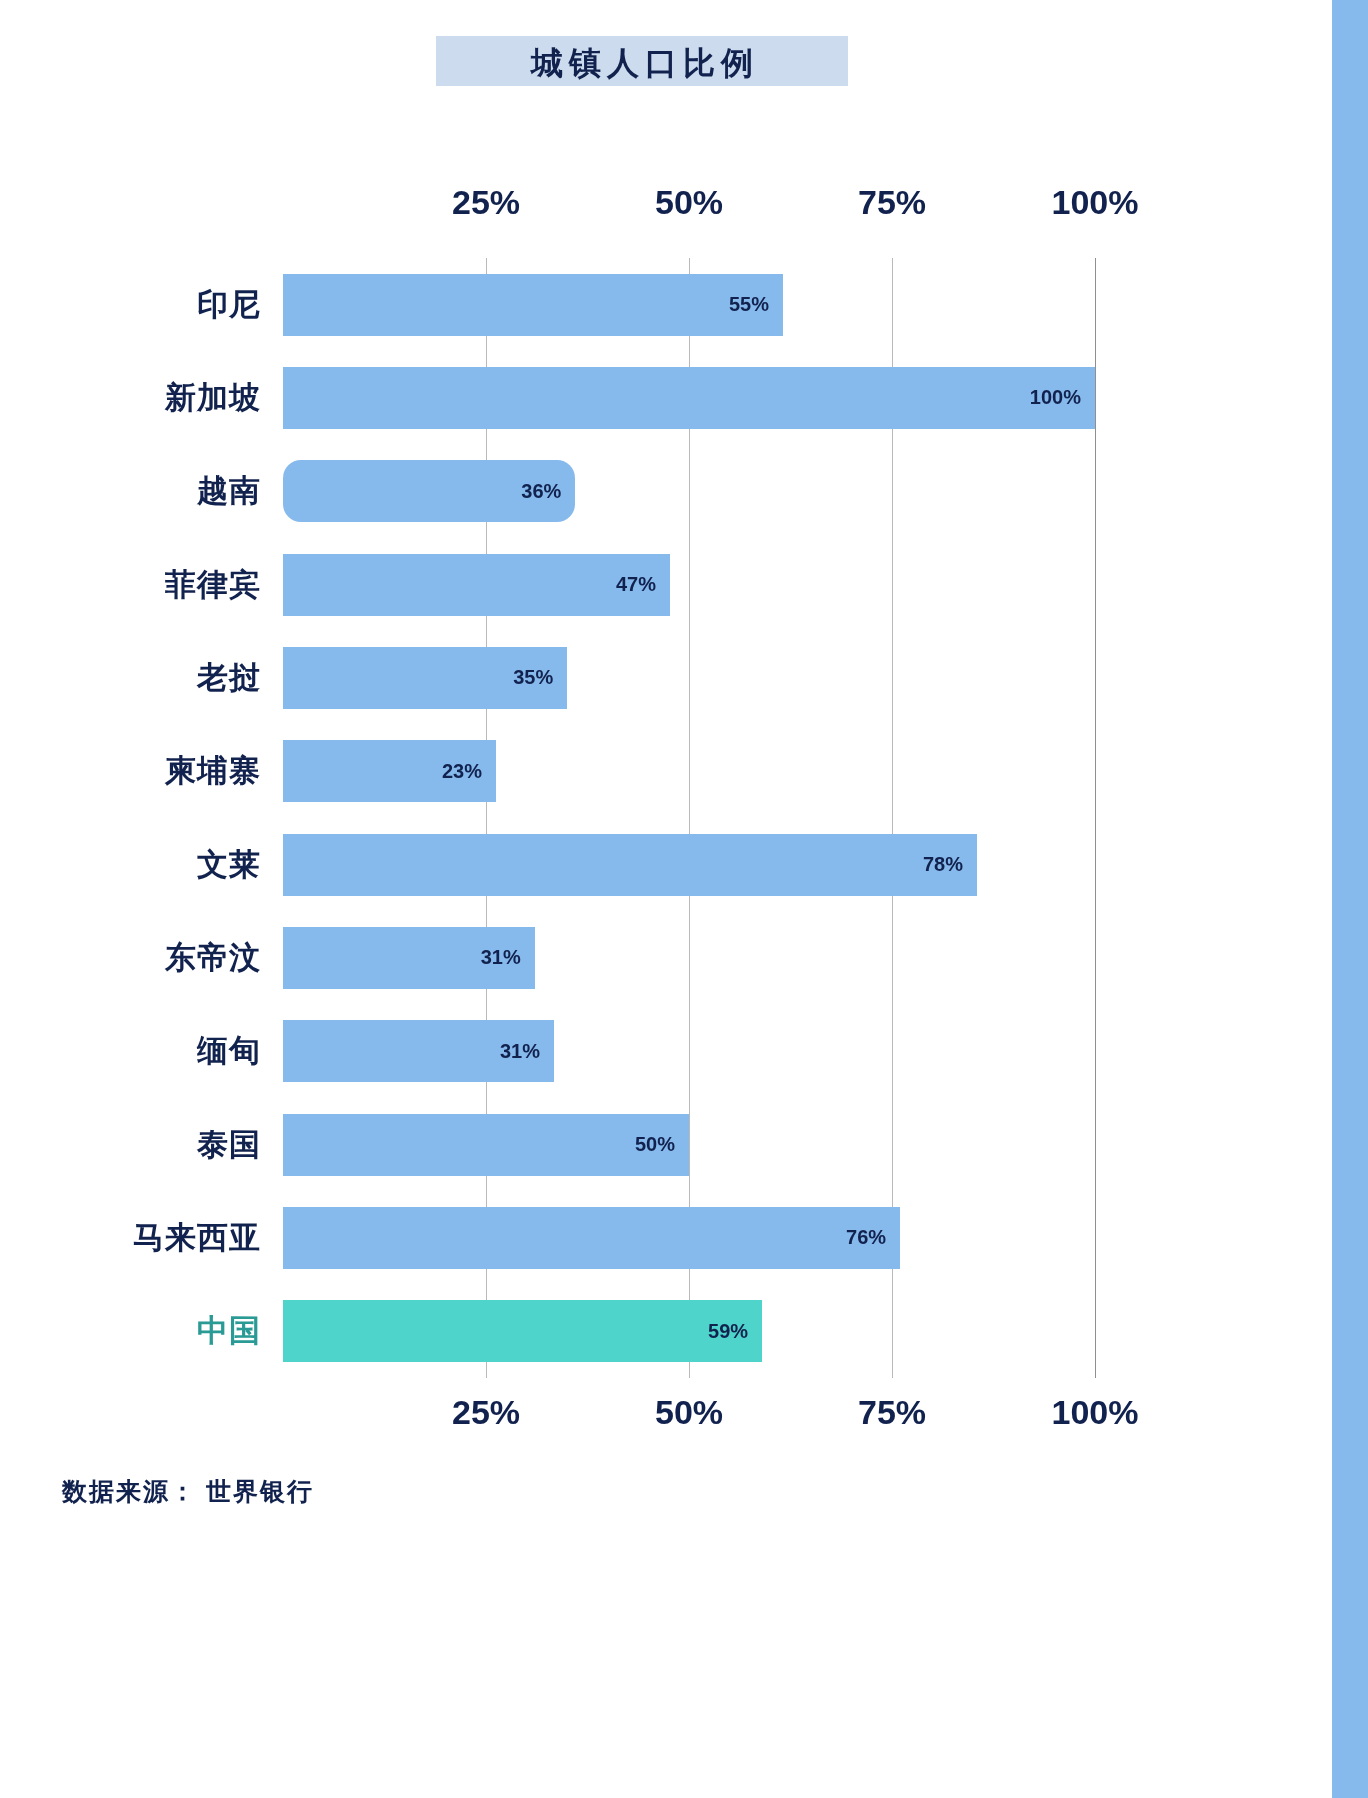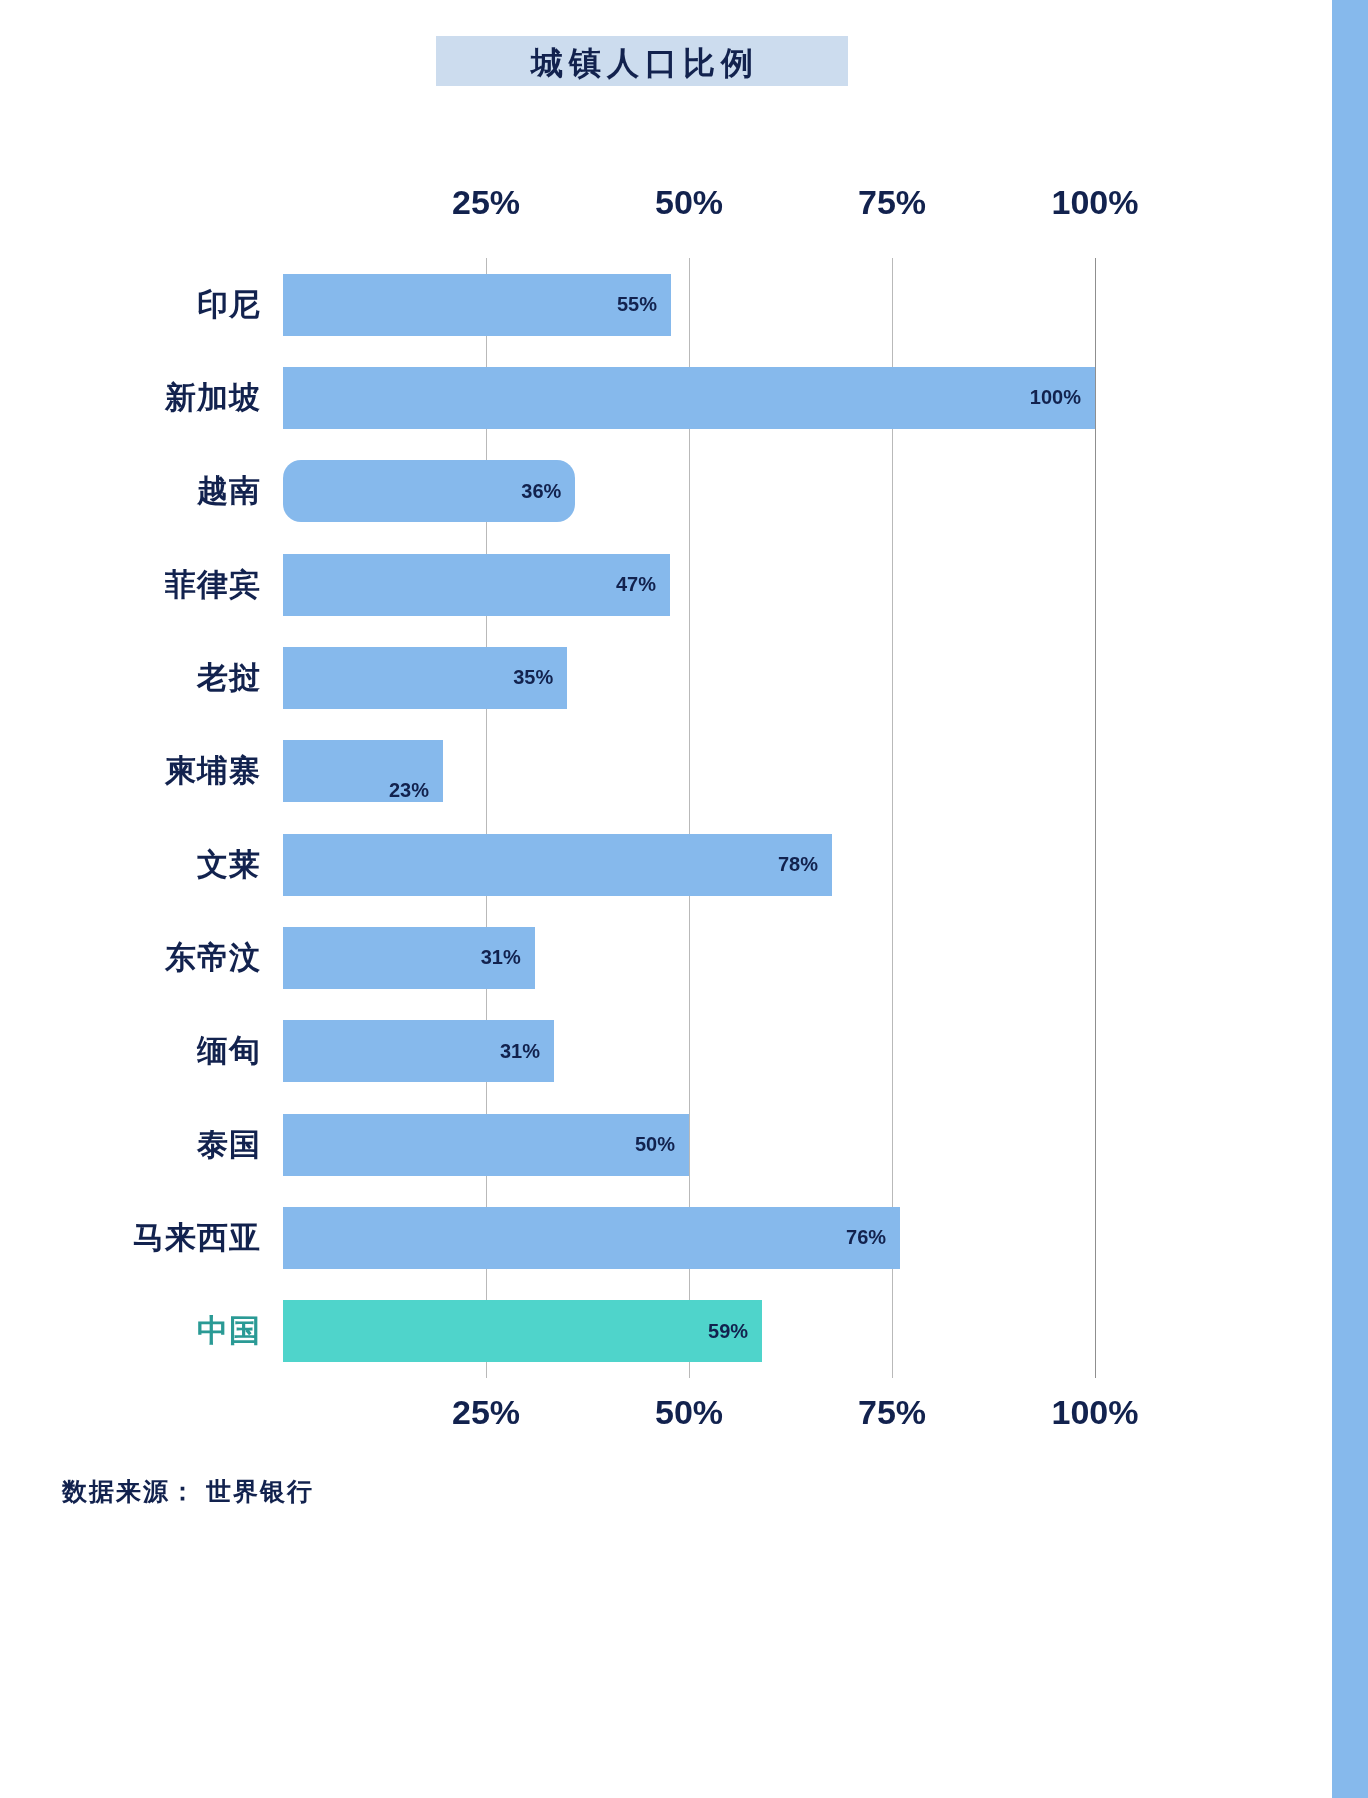--- a/index.html
+++ b/index.html
@@ -173,21 +173,21 @@
 
   <div id="plot">
     <div id="gridlines">
         <div class="gridline" style="left: 203px;"></div>
         <div class="gridline" style="left: 406px;"></div>
         <div class="gridline" style="left: 609px;"></div>
         <div class="gridline edge" style="left: 812px;"></div>
       </div>
     <div id="rows">
         <div class="row">
-          <div class="bar" style="width: 388px;">
+          <div class="bar" style="width: 500px;">
             <span class="row-label">印尼</span>
             <span class="bar-value">55%</span>
           </div>
         </div>
         <div class="row">
           <div class="bar" style="width: 812px;">
             <span class="row-label">新加坡</span>
             <span class="bar-value">100%</span>
           </div>
         </div>
@@ -203,27 +203,27 @@
             <span class="bar-value">47%</span>
           </div>
         </div>
         <div class="row">
           <div class="bar" style="width: 284.2px;">
             <span class="row-label">老挝</span>
             <span class="bar-value">35%</span>
           </div>
         </div>
         <div class="row">
-          <div class="bar" style="width: 160px; align-items: flex-end;">
+          <div class="bar" style="width: 213px;">
             <span class="row-label">柬埔寨</span>
             <span class="bar-value">23%</span>
           </div>
         </div>
         <div class="row">
-          <div class="bar" style="width: 549px;">
+          <div class="bar" style="width: 694px;">
             <span class="row-label">文莱</span>
             <span class="bar-value">78%</span>
           </div>
         </div>
         <div class="row">
           <div class="bar" style="width: 251.72px;">
             <span class="row-label">东帝汶</span>
             <span class="bar-value">31%</span>
           </div>
         </div>

